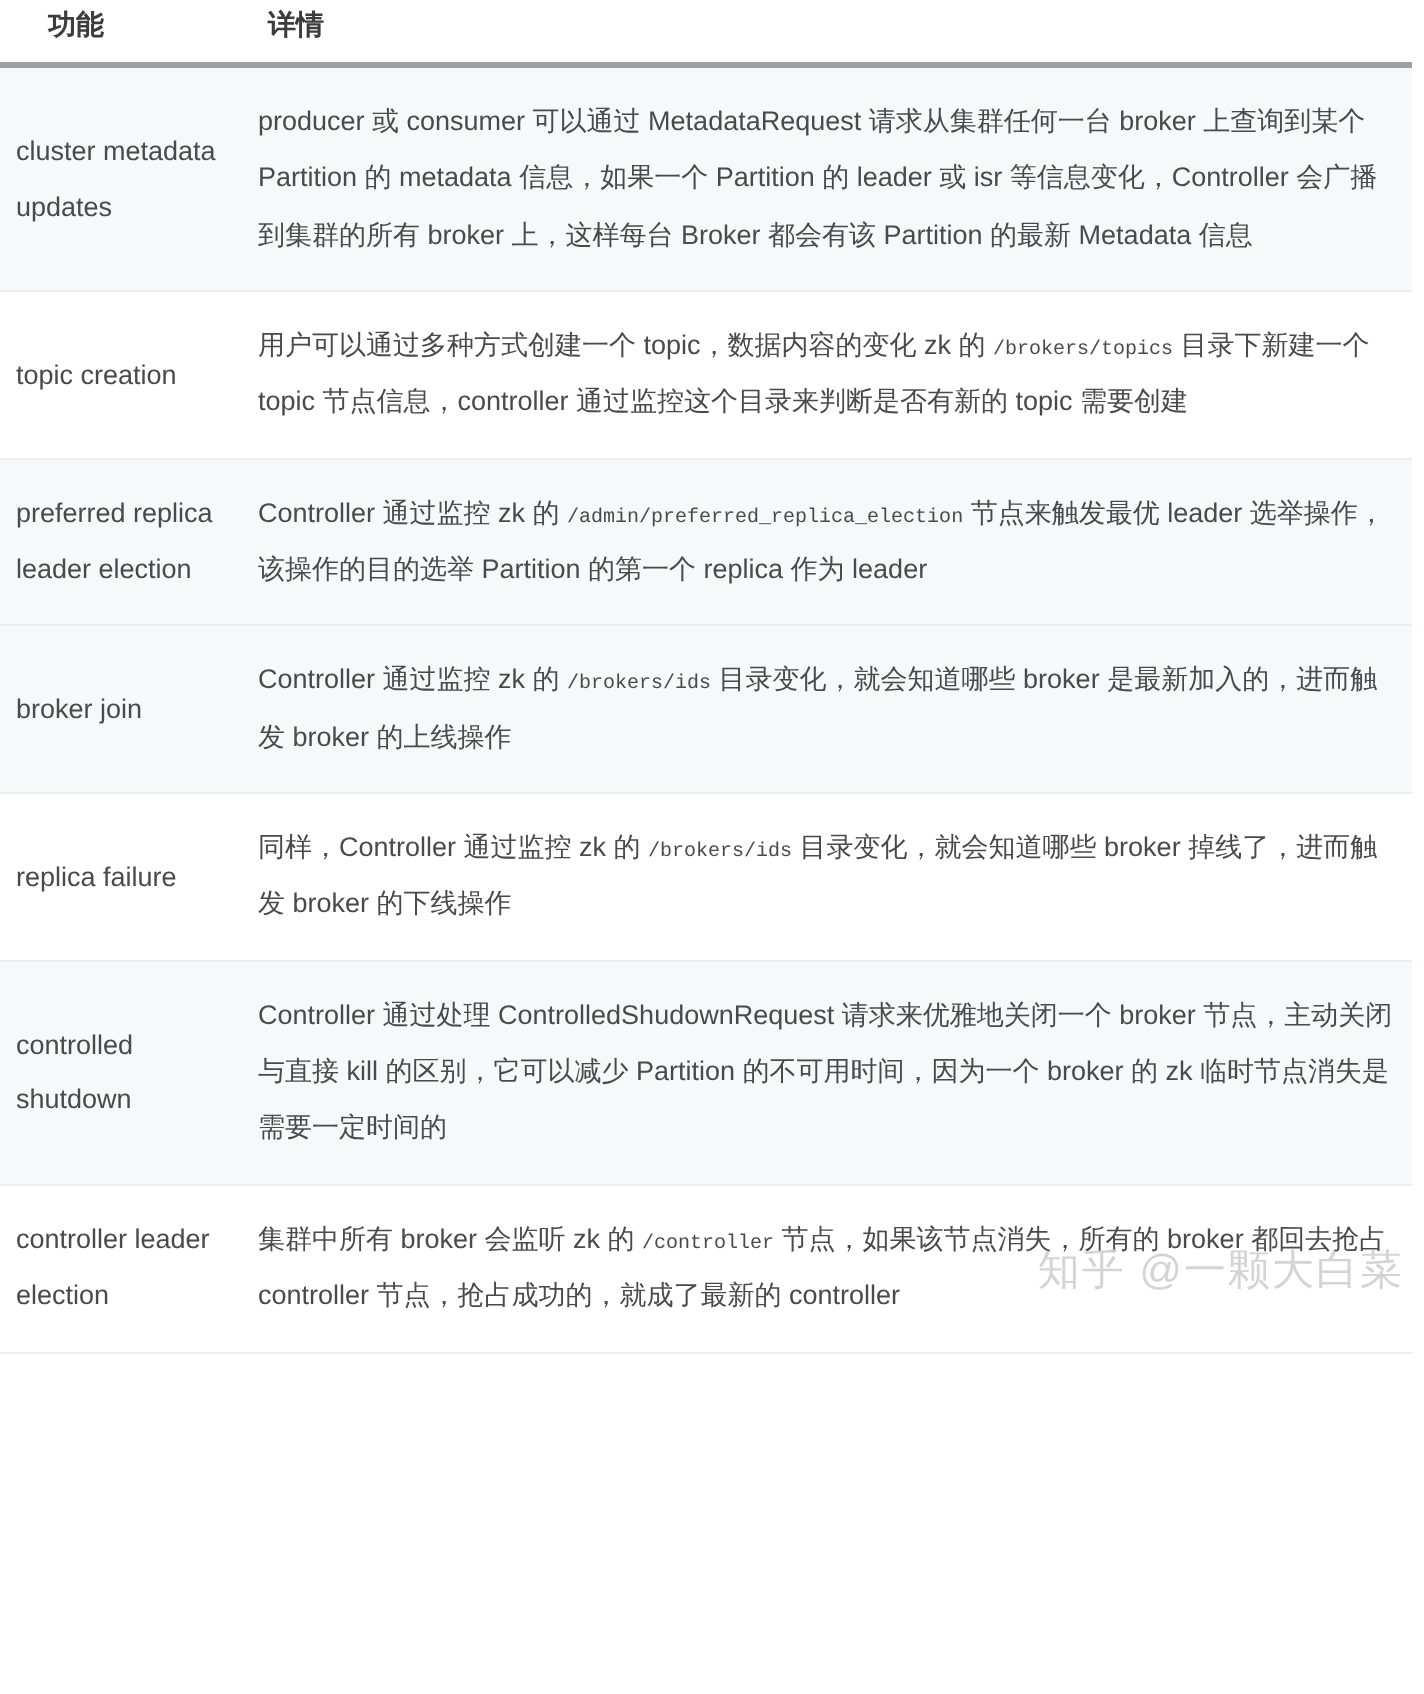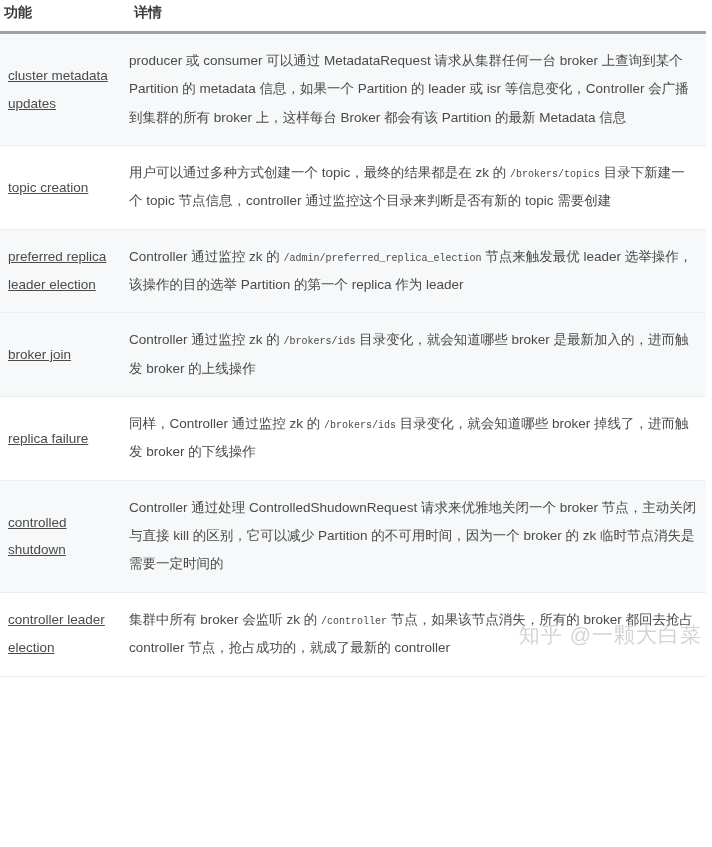--- a/index.html
+++ b/index.html
@@ -34,39 +34,38 @@
   thead th {
     text-align: left;
     font-weight: bold;
     font-size: 14px;
     color: #3c3c3c;
     padding: 4px 0 9px 0;
     border-bottom: 3px solid #9da1a4;
     background: #ffffff;
     vertical-align: top;
   }
-  thead th.th-feature { padding-left: 4px; }
+  thead th.th-feature { padding-left: 24px; }
   thead th.th-detail  { padding-left: 8px; }
 
   tbody td {
     vertical-align: middle;
     padding: 13px 8px 13px 8px;
     line-height: 2.0;
     border-bottom: 1px solid #eceff0;
     color: #4a4a4a;
   }
 
   tbody td.cell-feature {
     width: 126px;
     padding-left: 8px;
     padding-right: 4px;
     word-break: normal;
     overflow-wrap: break-word;
     line-height: 2.05;
-    text-decoration: underline;
   }
 
   tbody td.cell-detail {
     padding-left: 3px;
     padding-right: 8px;
     line-height: 2.1;
   }
 
   tbody tr.odd td { background: #f6f8f9; }
   tbody tr.even td { background: #ffffff; }
@@ -112,21 +111,21 @@
         <th class="th-detail">详情</th>
       </tr>
     </thead>
     <tbody id="table-body">
         <tr class="odd">
           <td class="cell-feature">cluster metadata updates</td>
           <td class="cell-detail"><span>producer 或 consumer 可以通过 MetadataRequest 请求从集群任何一台 broker 上查询到某个 Partition 的 metadata 信息，如果一个 Partition 的 leader 或 isr 等信息变化，Controller 会广播到集群的所有 broker 上，这样每台 Broker 都会有该 Partition 的最新 Metadata 信息</span></td>
         </tr>
         <tr class="even">
           <td class="cell-feature">topic creation</td>
-          <td class="cell-detail"><span>用户可以通过多种方式创建一个 topic，最终的结果都是在 zk 的 </span><span class="code">/brokers/topics</span><span> 目录下新建一个 topic 节点信息，controller 通过监控这个目录来判断是否有新的 topic 需要创建</span></td>
+          <td class="cell-detail"><span>用户可以通过多种方式创建一个 topic，数据内容的变化 zk 的 </span><span class="code">/brokers/topics</span><span> 目录下新建一个 topic 节点信息，controller 通过监控这个目录来判断是否有新的 topic 需要创建</span></td>
         </tr>
         <tr class="odd">
           <td class="cell-feature">preferred replica leader election</td>
           <td class="cell-detail"><span>Controller 通过监控 zk 的 </span><span class="code">/admin/preferred_replica_election</span><span> 节点来触发最优 leader 选举操作，该操作的目的选举 Partition 的第一个 replica 作为 leader</span></td>
         </tr>
         <tr class="odd">
           <td class="cell-feature">broker join</td>
           <td class="cell-detail"><span>Controller 通过监控 zk 的 </span><span class="code">/brokers/ids</span><span> 目录变化，就会知道哪些 broker 是最新加入的，进而触发 broker 的上线操作</span></td>
         </tr>
         <tr class="even">

